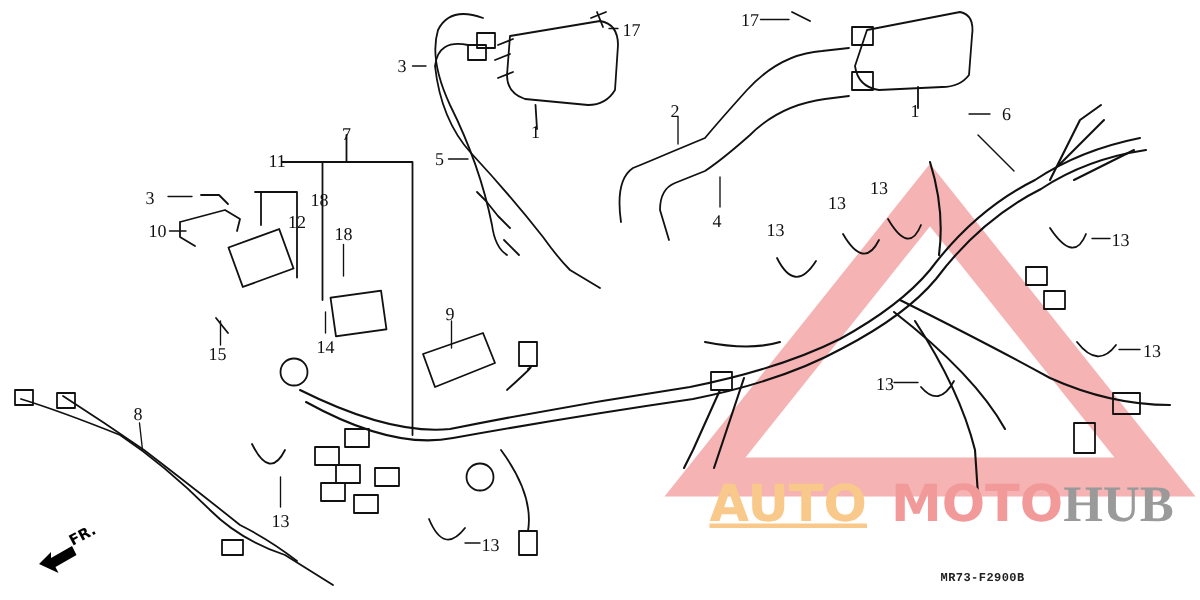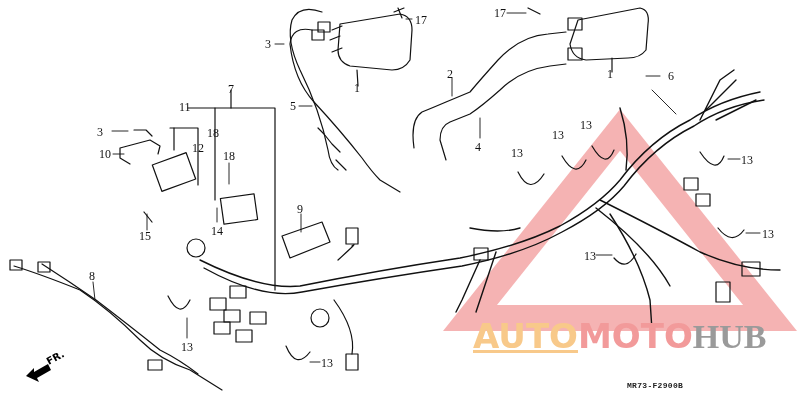--- a/index.html
+++ b/index.html
@@ -2,21 +2,21 @@
 <html><head>
 <meta charset="utf-8">
 <style>
   html, body { margin:0; padding:0; background:#ffffff; }
   body { width:800px; height:400px; position:relative; overflow:hidden; font-family:"Liberation Sans", sans-serif; }
   #canvas { position:absolute; left:0; top:0; width:800px; height:400px; }
   .lbl { position:absolute; font-family:Liberation Serif, serif; font-size:12px; color:#111; line-height:12px; }
   .code { position:absolute; left:627px; top:381px; font-family:"Liberation Mono", monospace; font-size:8px; font-weight:bold; color:#222; letter-spacing:0.3px; }
   .wm { position:absolute; left:473px; top:318px; font-family:"DejaVu Sans", sans-serif; font-weight:bold; font-size:34px; letter-spacing:0px; line-height:36px; white-space:nowrap; }
   .wm .a { color:#f8c98a;text-decoration:underline; }
-  .wm .b { color:#f29a9a; }
+  .wm .b { color:#f29a9a;margin-left:16px; }
   .wm .c { color:#9a9a9a;font-family:Liberation Serif, serif; }
   .fr { position:absolute; left:46px; top:352px; font-family:"DejaVu Sans", sans-serif; font-weight:bold; font-size:10px; transform:rotate(-28deg); color:#000; }
 </style>
 </head>
 <body>
 
 <svg id="canvas" width="800" height="400" viewBox="0 0 800 400" xmlns="http://www.w3.org/2000/svg">
 
   <g opacity="0.75">
     <polygon points="620,130 770,318 470,318" fill="none" stroke="#f29a9a" stroke-width="26"></polygon>

